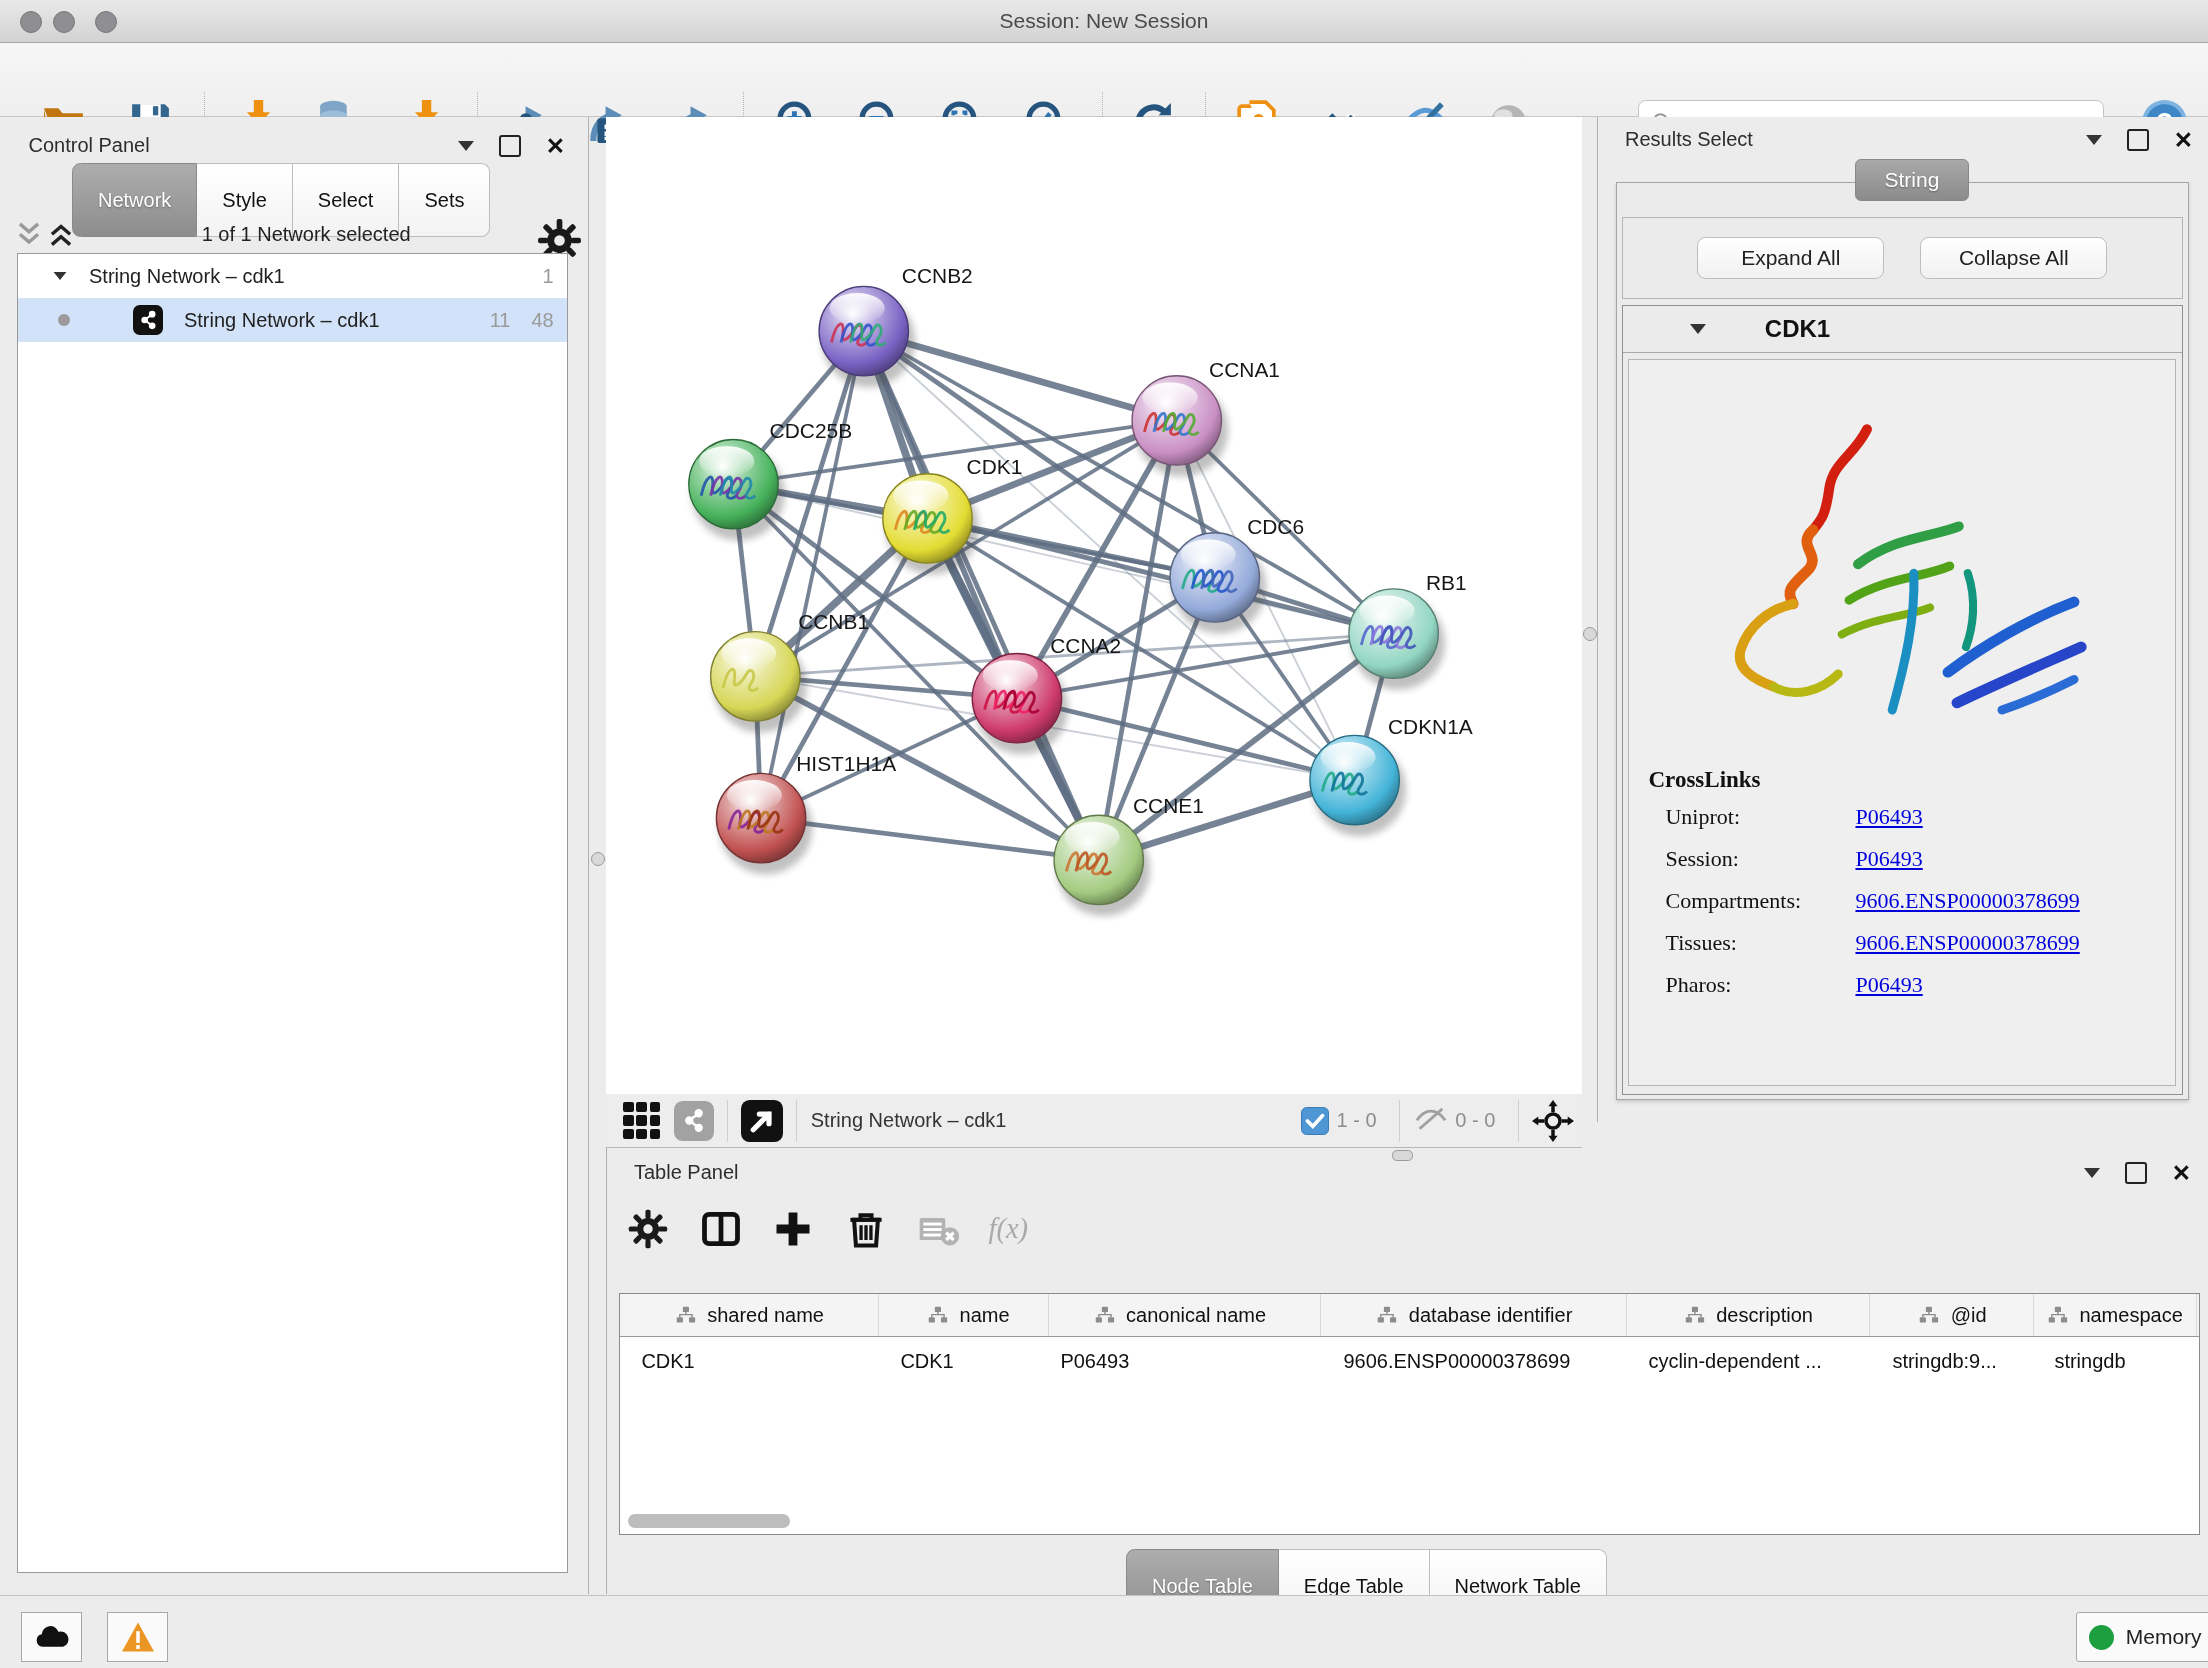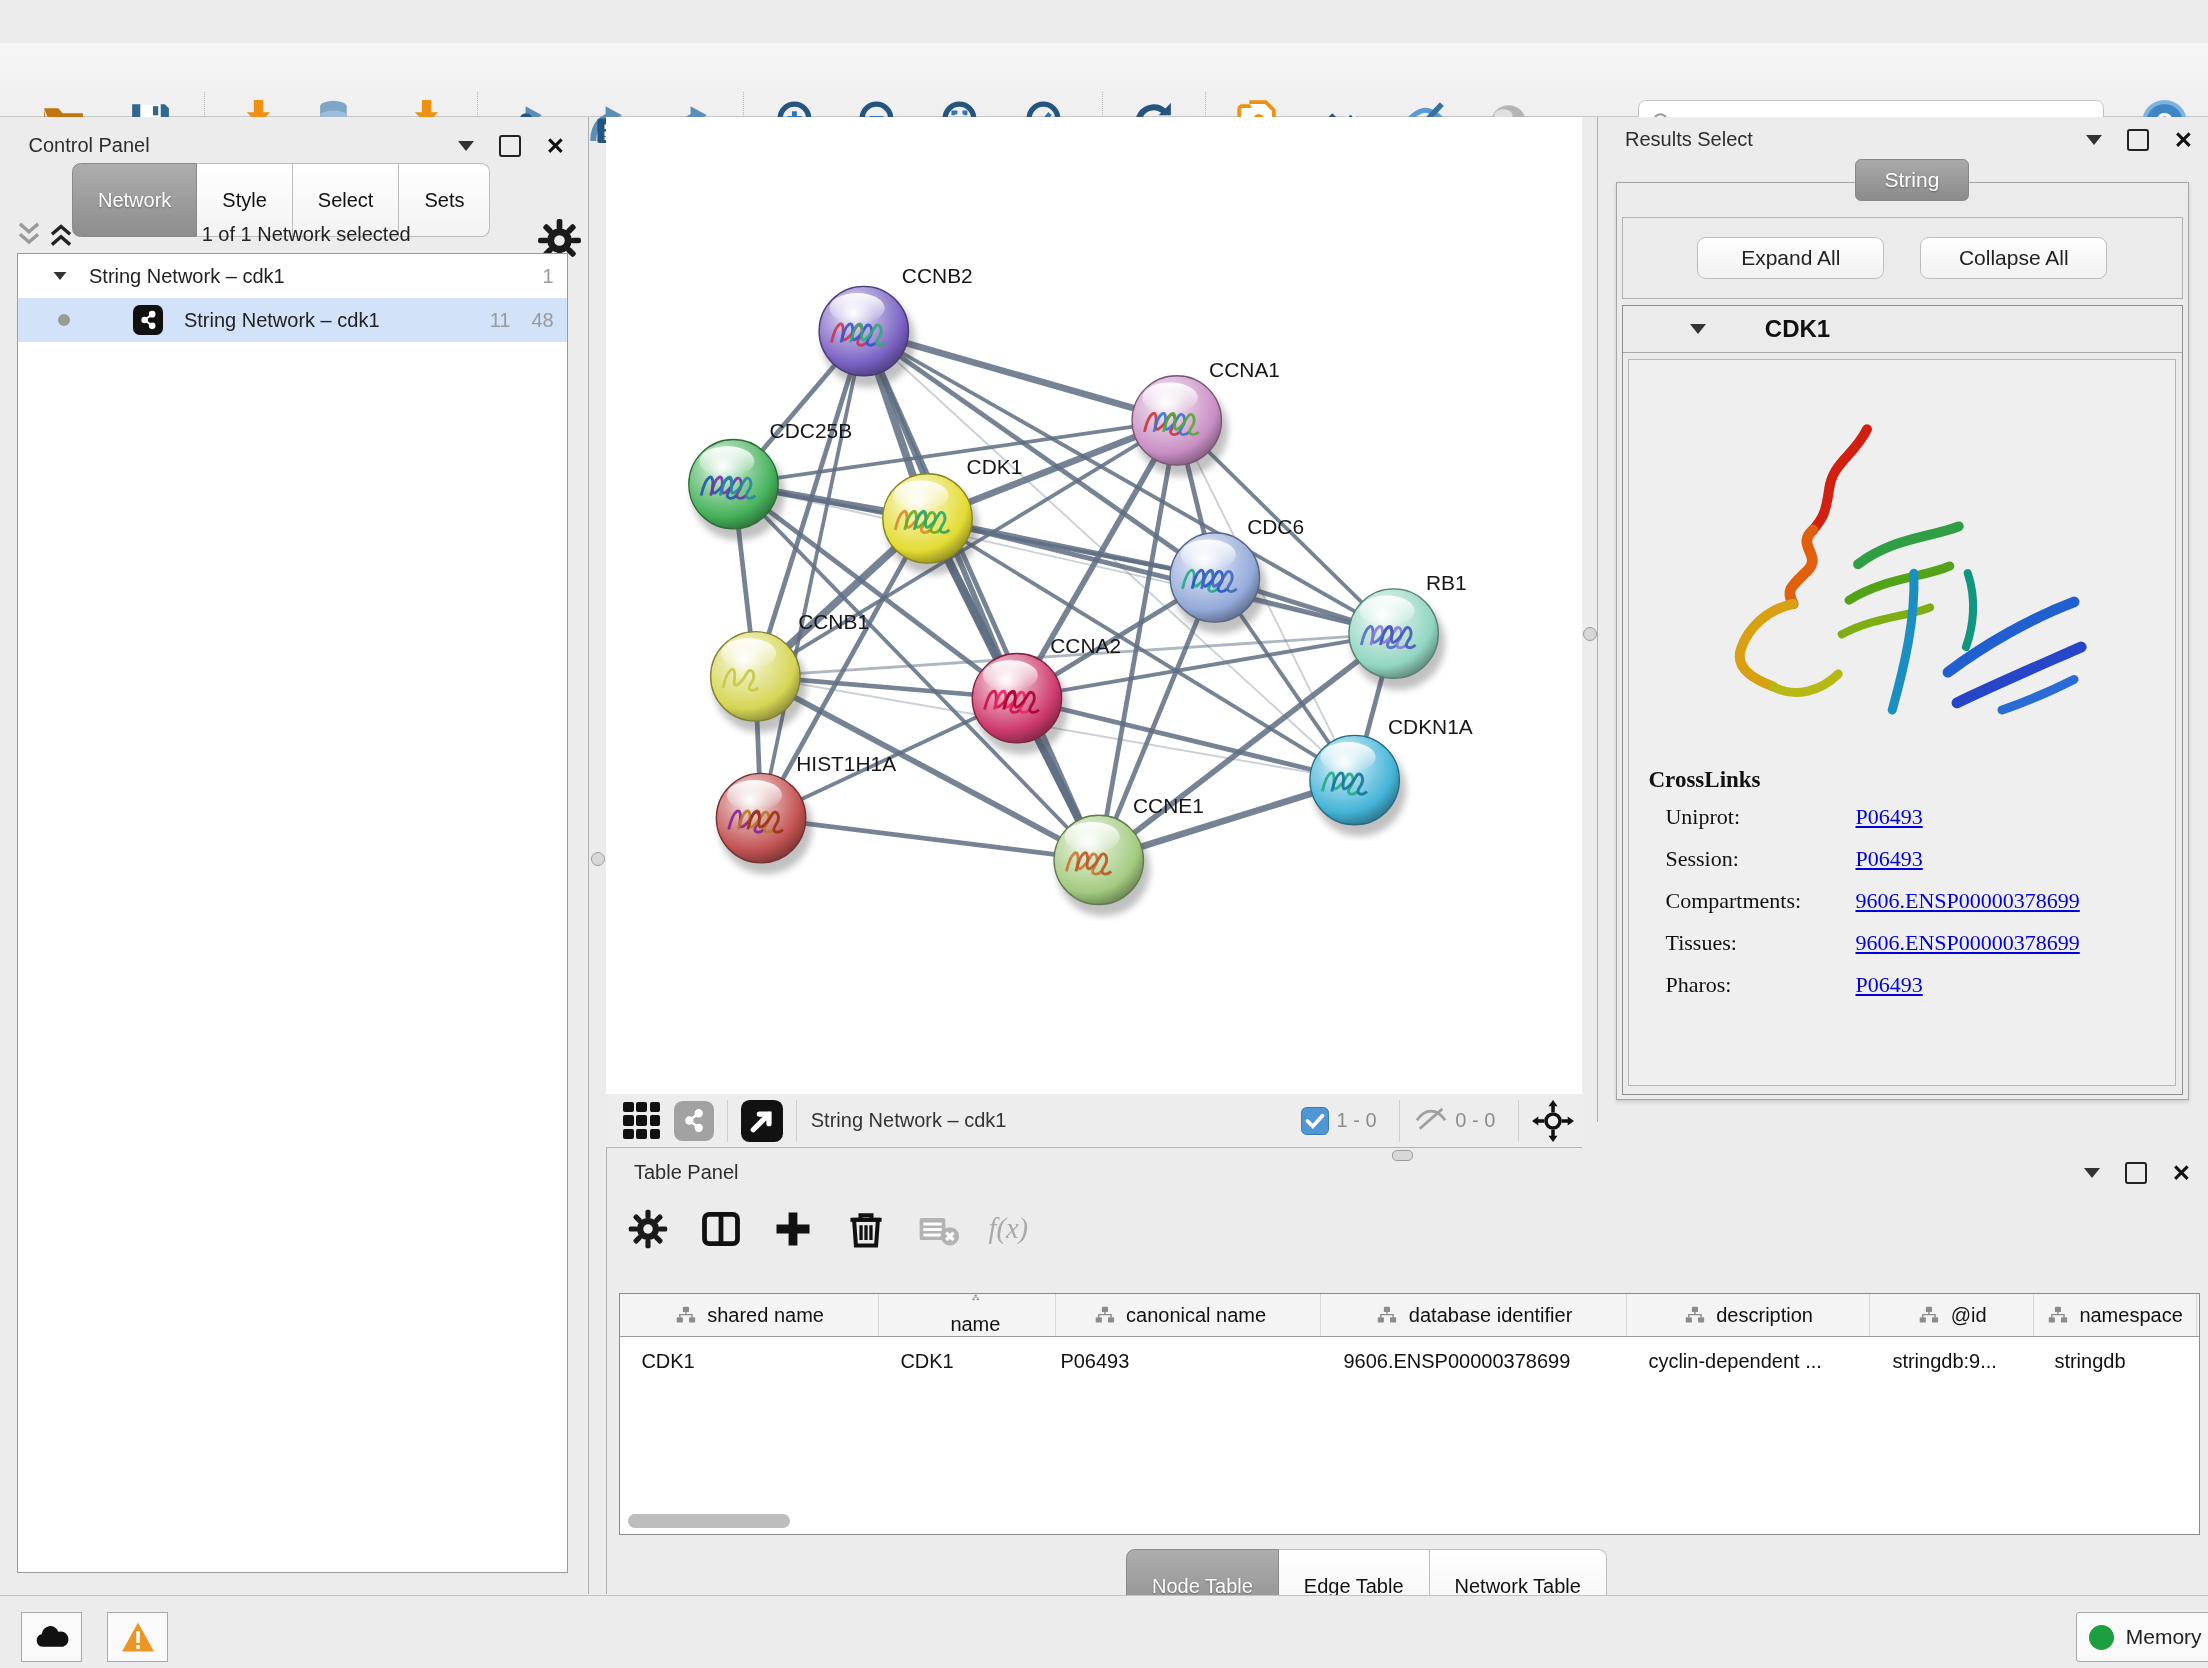--- a/index.html
+++ b/index.html
@@ -145,20 +145,26 @@
   .memdot{width:25px;height:25px;border-radius:50%;background:#1d9e3f;}
   
   .knob{position:absolute;background:#d8d8d8;border:1px solid #9b9b9b;
     border-radius:50%;}
 </style>
 </head>
 <body>
 
 <div class="window">
 
+  <div class="titlebar">
+    <div class="tl" style="left:20px"></div>
+    <div class="tl" style="left:53px"></div>
+    <div class="tl" style="left:95px"></div>
+    <div class="wtitle">Session: New Session</div>
+  </div>
 
   <div class="toolbar">
     <span class="tbicon" style="left:40px">
         <svg viewBox="0 0 24 24">
           <path d="M2 5h7l2 2.5h10V10H4z" fill="#c1750f"></path>
           <path d="M2 5v15h17l3-10H6.5L4 17z" fill="#c1750f"></path>
           <path d="M4.5 20l2.8-9h14.4l-2.7 9z" fill="#f2a33a"></path>
         </svg>
       </span>
     <span class="tbicon" style="left:126px">
@@ -828,21 +834,21 @@
             <svg viewBox="0 0 24 24">
               <g fill="#8c8c8c">
                 <rect x="9" y="2" width="7" height="6" rx="1"></rect>
                 <path d="M12.5 8v3M5.5 14v-3h14v3" stroke="#8c8c8c" stroke-width="1.6" fill="none"></path>
                 <rect x="2" y="14" width="7" height="6" rx="1"></rect>
                 <rect x="16" y="14" width="7" height="6" rx="1"></rect>
               </g>
             </svg>
             <span>shared name</span>
           </div>
-          <div class="th" style="left: 275px; width: 161px; flex-direction: column;">
+          <div class="th" style="left: 268px; width: 161px;">
             <svg viewBox="0 0 24 24">
               <g fill="#8c8c8c">
                 <rect x="9" y="2" width="7" height="6" rx="1"></rect>
                 <path d="M12.5 8v3M5.5 14v-3h14v3" stroke="#8c8c8c" stroke-width="1.6" fill="none"></path>
                 <rect x="2" y="14" width="7" height="6" rx="1"></rect>
                 <rect x="16" y="14" width="7" height="6" rx="1"></rect>
               </g>
             </svg>
             <span>name</span>
           </div>

